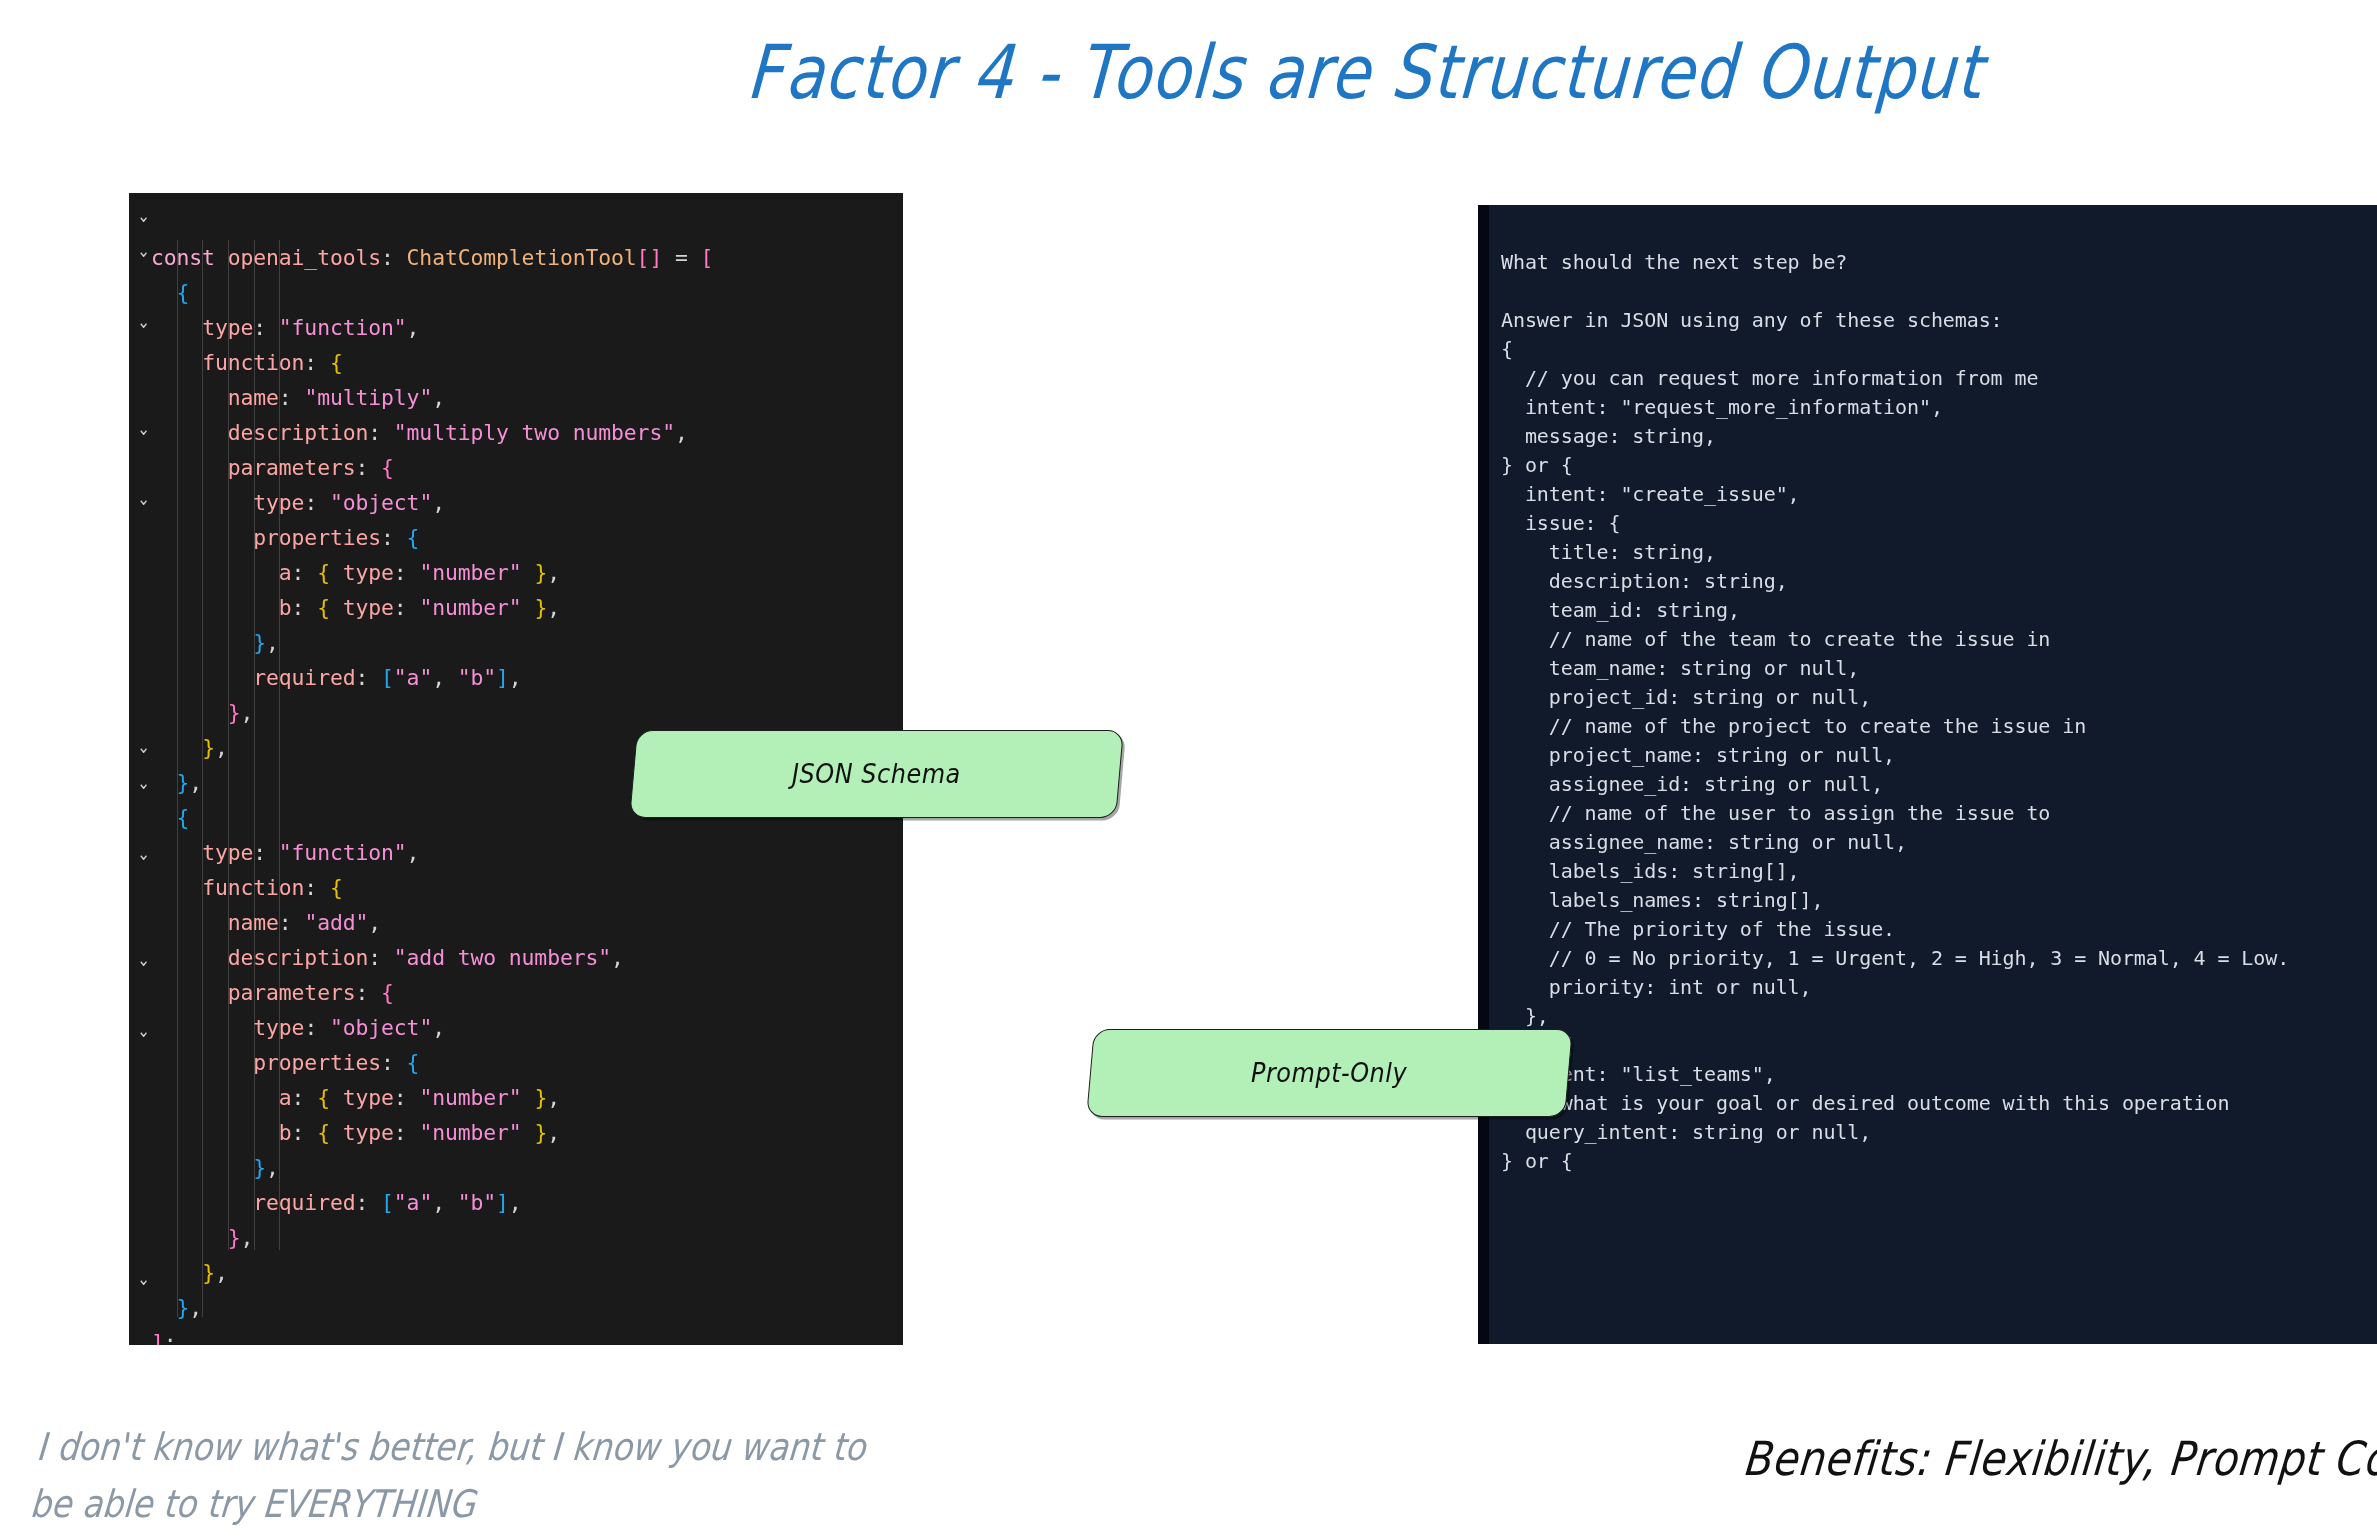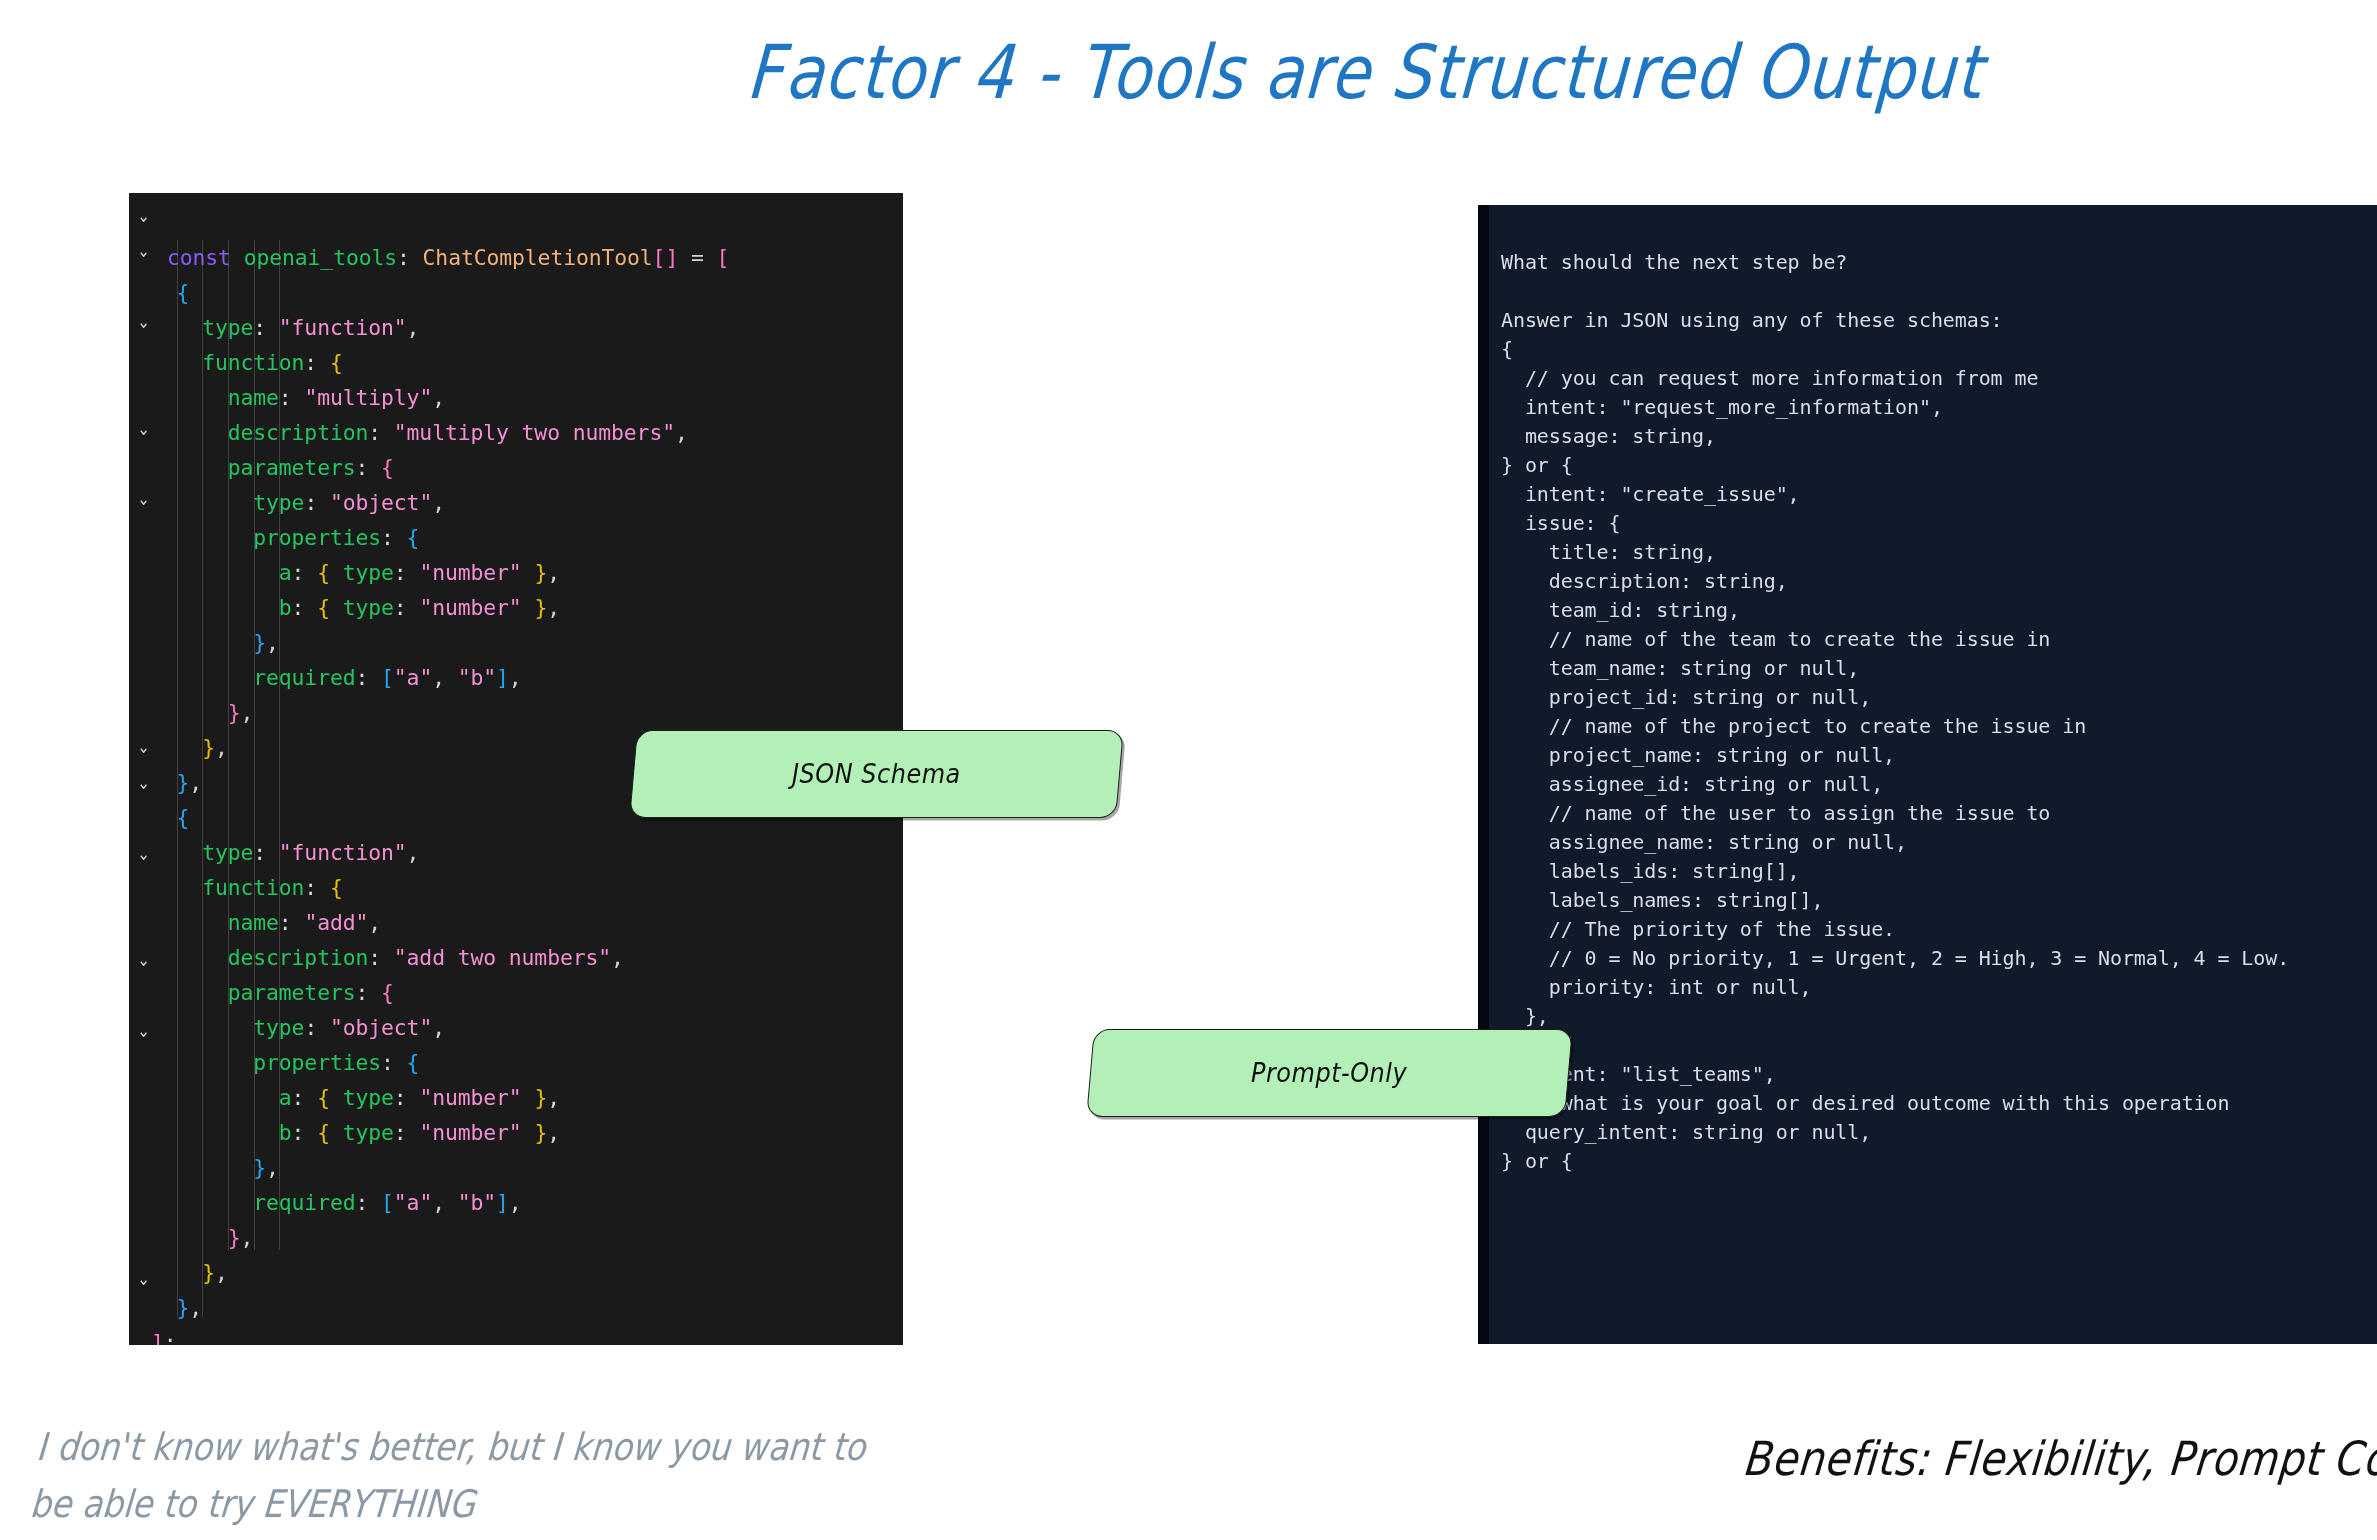--- a/index.html
+++ b/index.html
@@ -56,22 +56,22 @@
     background: #404040; display: block;
   }
   #left-lines {
     position: relative;
     padding-left: 22px;
     font-size: 21.4px;
     line-height: 35px;
     color: #d4d4d4;
     letter-spacing: -0.1px;
   }
-  .kw   { color: #8b5cf6; margin-left: 16px; }      
-  .var  { color: #22c55e; text-align: center; }      
+  .kw   { color: #f9a8d4; }      
+  .var  { color: #fca5a5; text-align: center; }      
   .typ  { color: #f0b27a; margin-top: 43px; }      
   .str  { color: #f58fd6; }      
   .pun  { color: #d4d4d4; }      
   .b1   { color: #ff79c6; }      
   .b2   { color: #22a7f0; }      
   .b3   { color: #e5c000; }      
 
   
   #code-right {
     left: 1478px; top: 205px;

